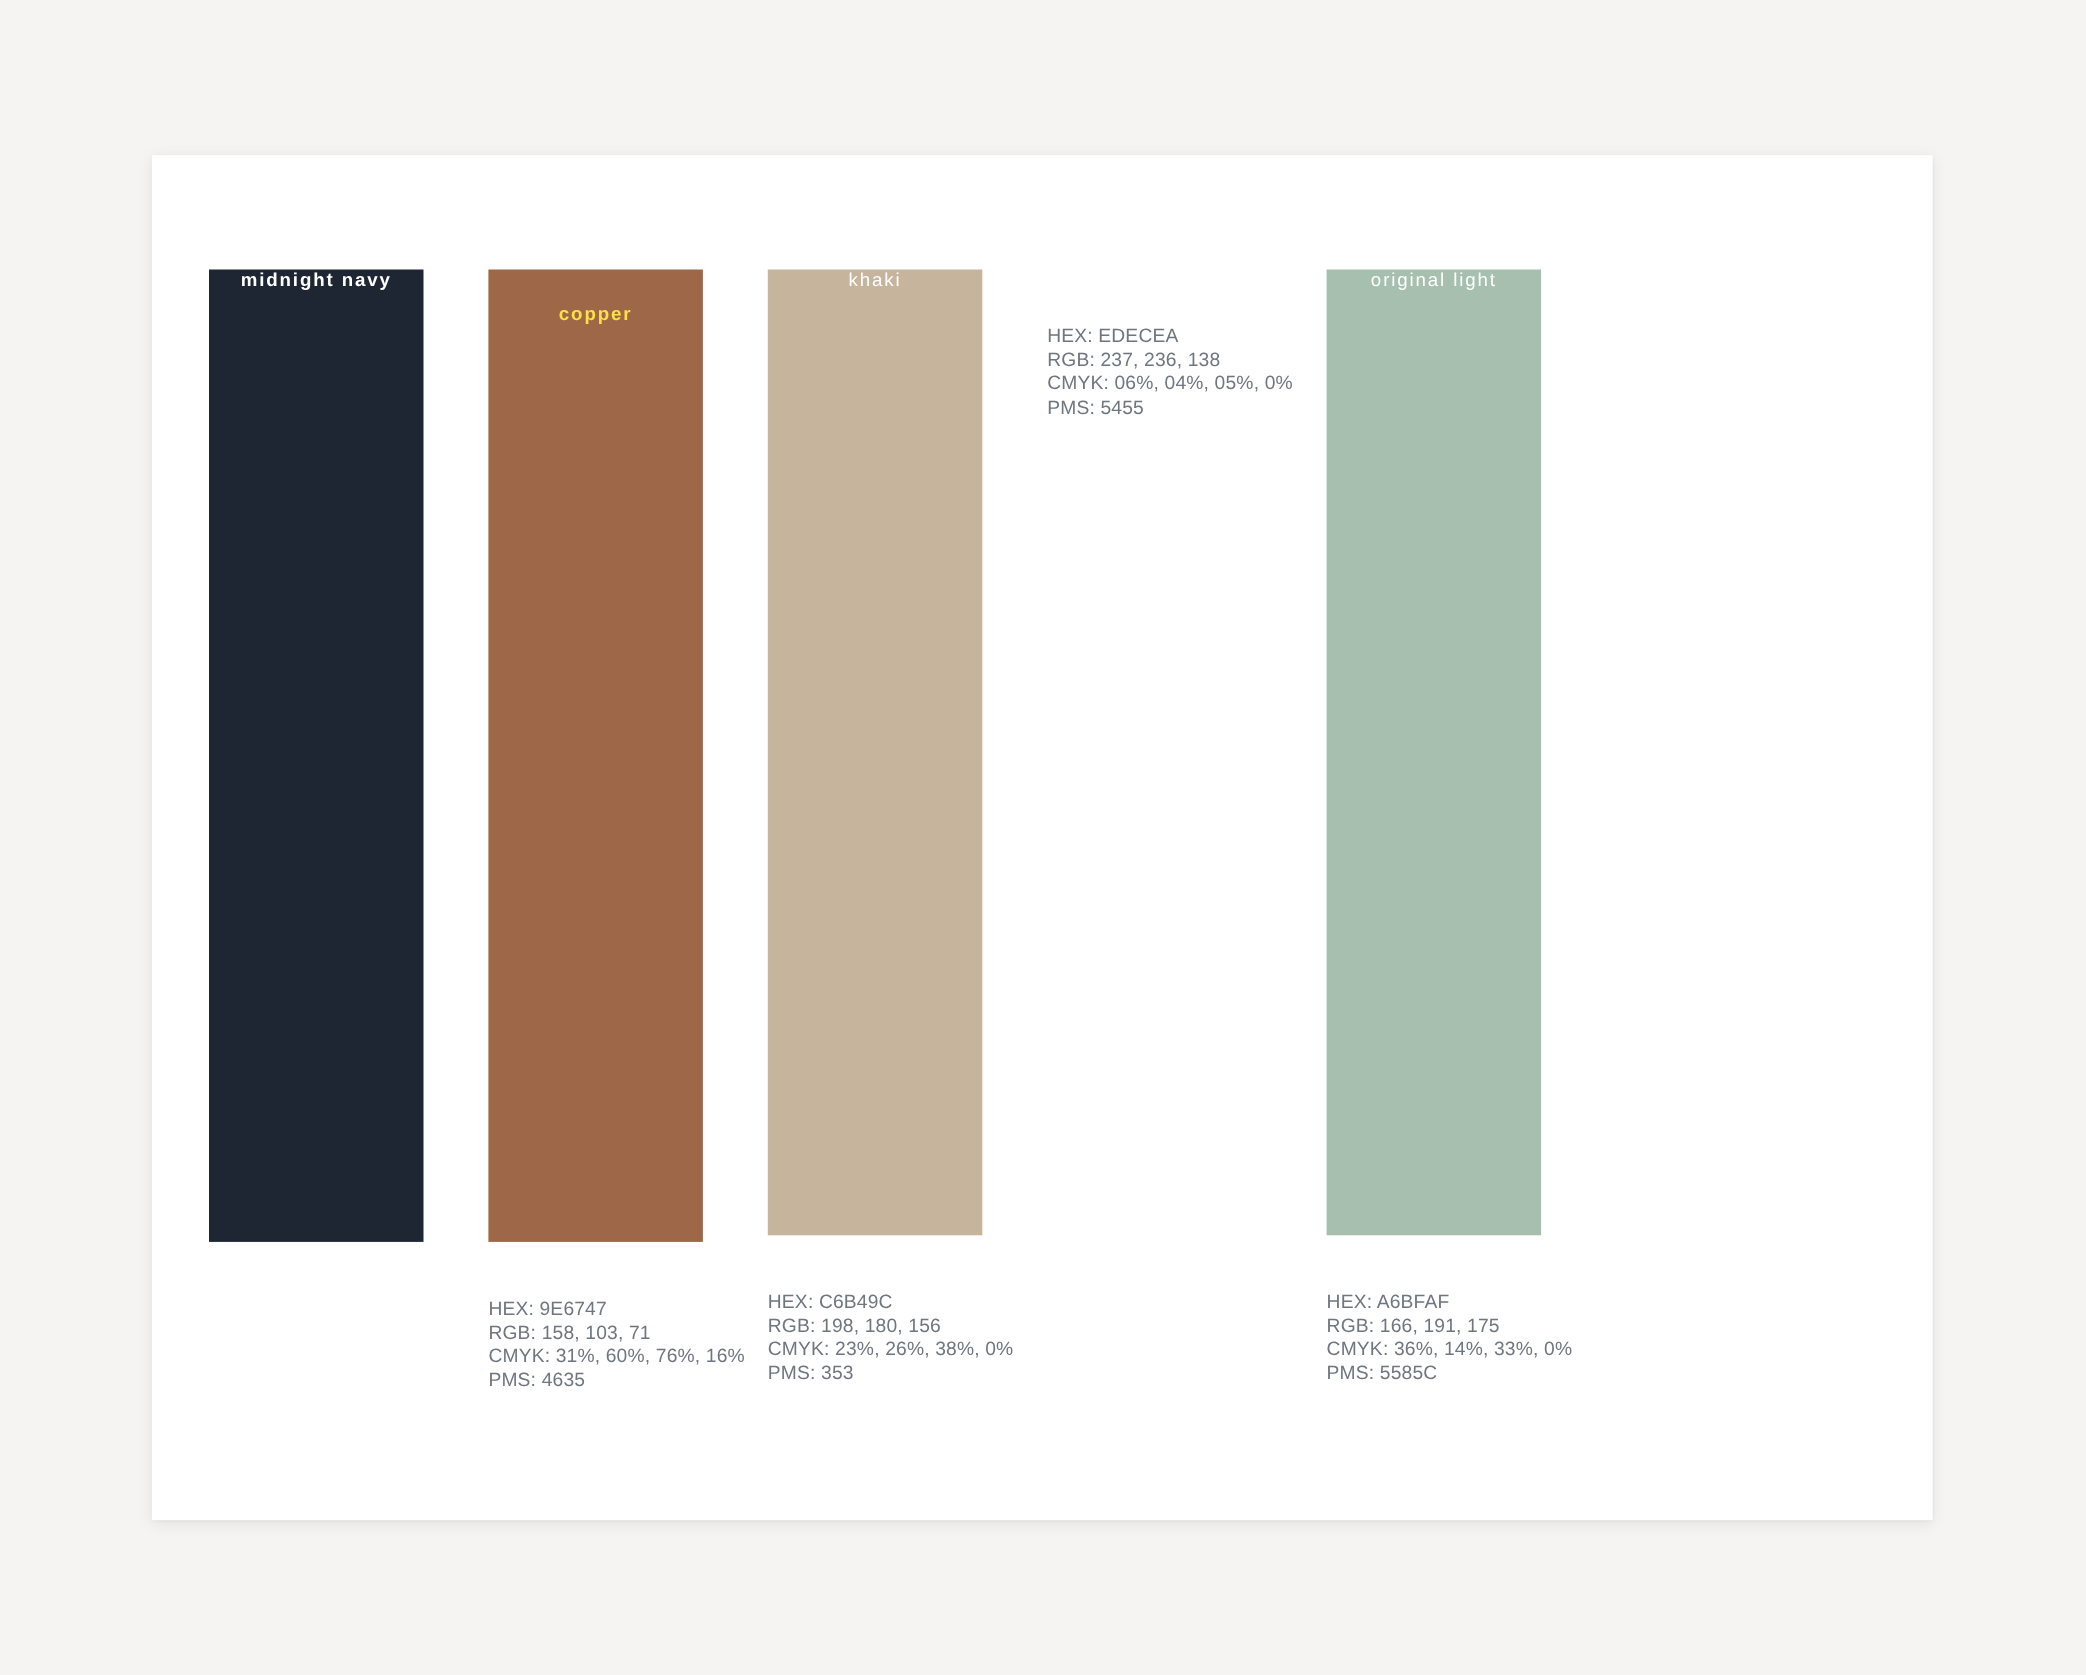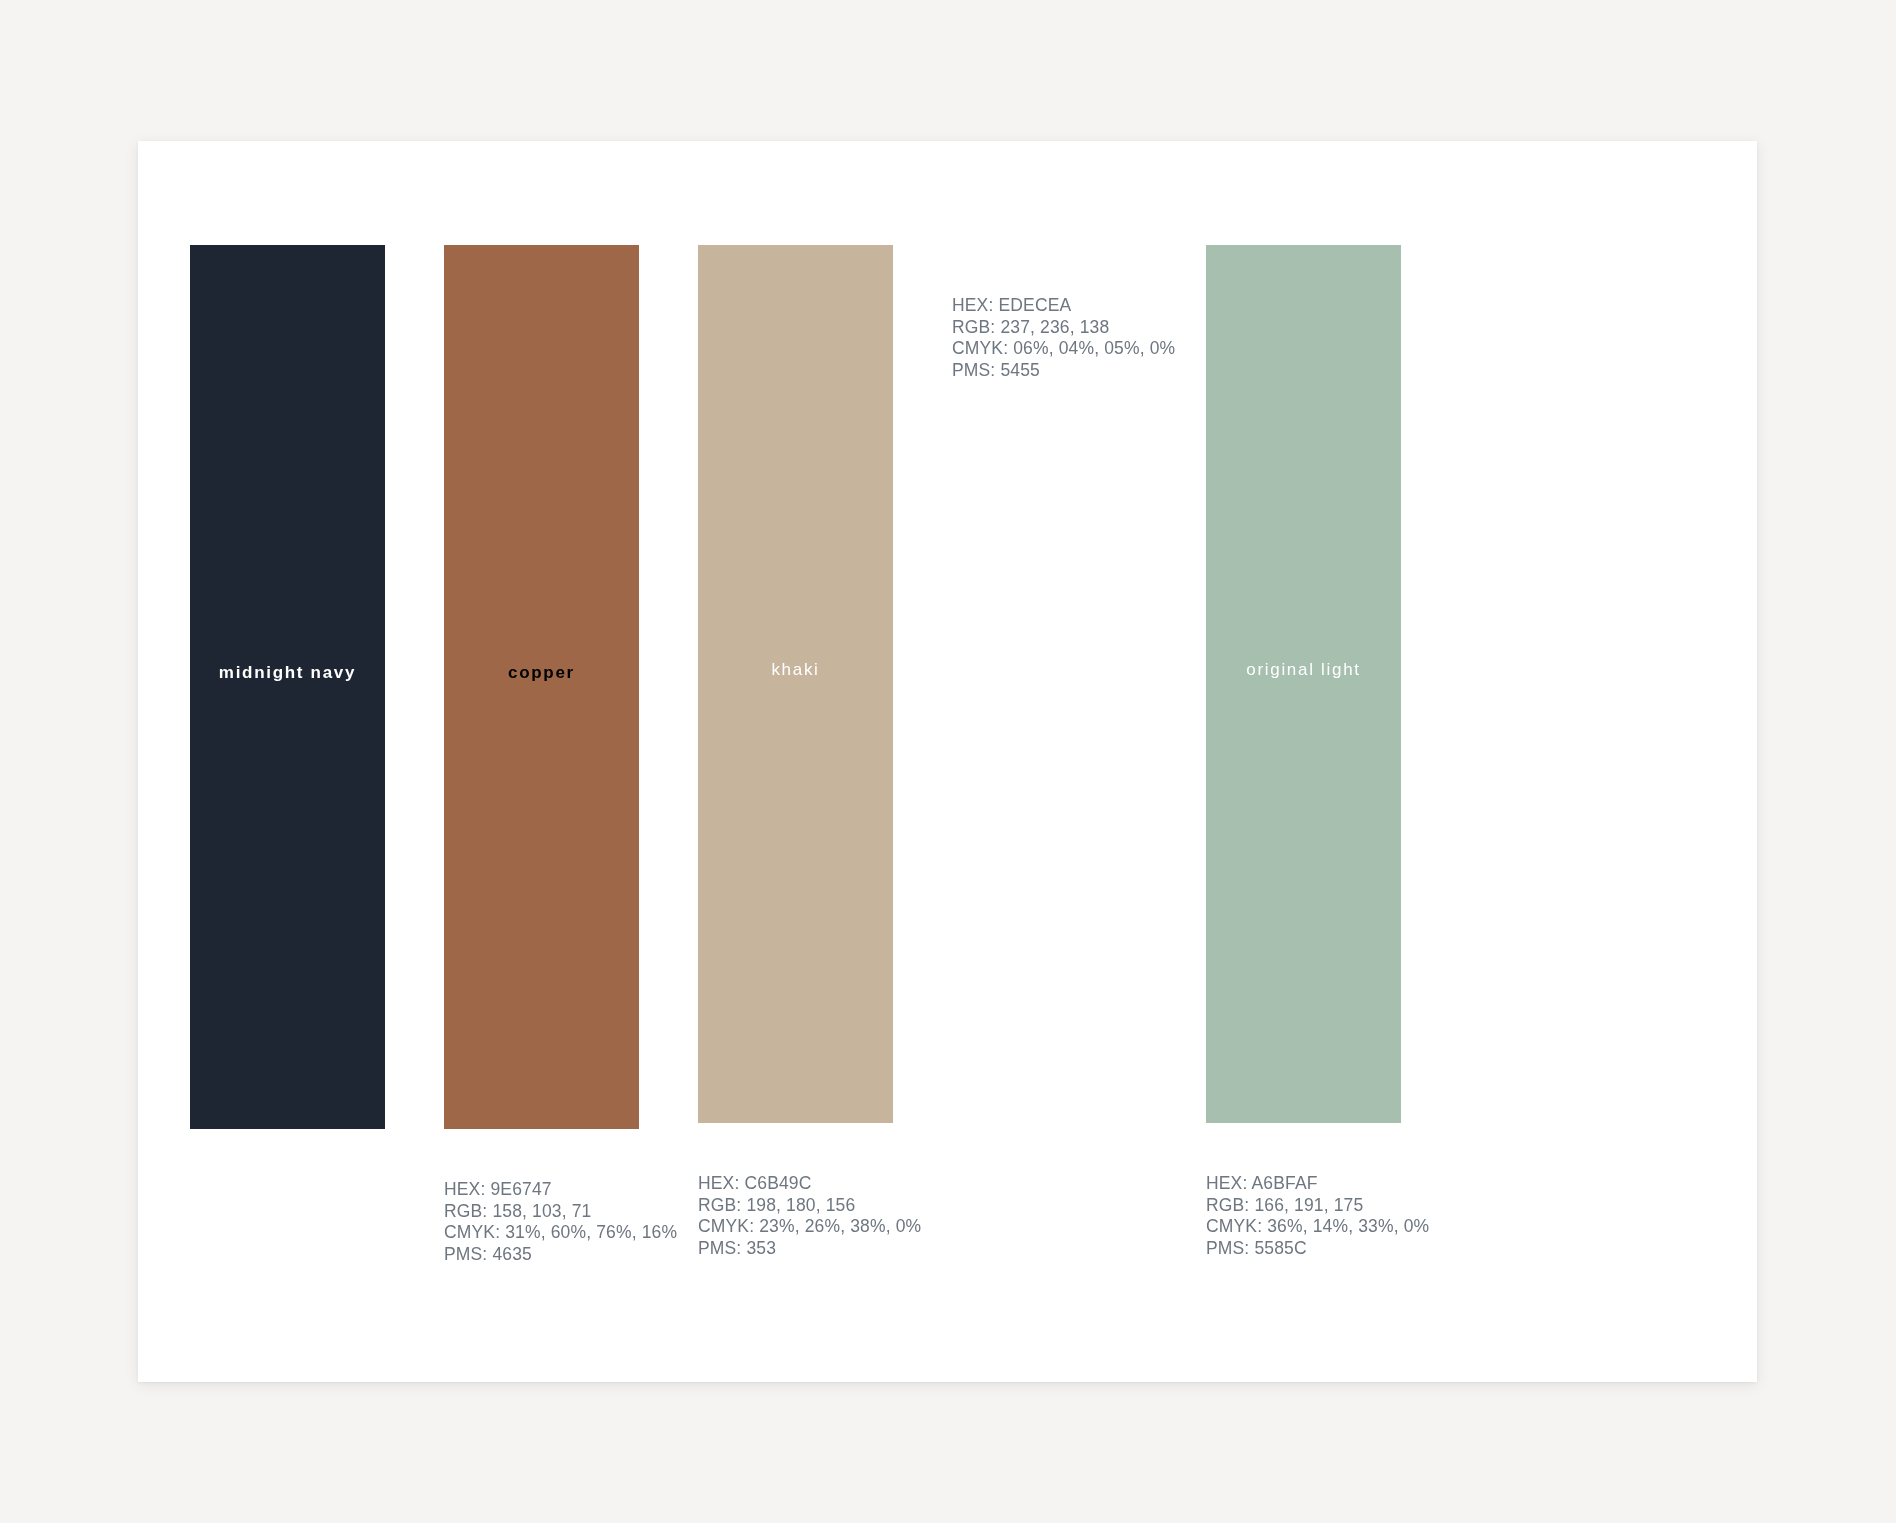--- a/index.html
+++ b/index.html
@@ -35,21 +35,21 @@
   .swatch-column {
     position: absolute;
     top: 104px;
     width: 195px;
   }
 
   .swatch-block {
     position: relative;
     width: 100%;
     display: flex;
-    align-items: center;
+    align-items: flex-start;
     justify-content: center;
   }
 
   .swatch-label {
     font-size: 17px;
     font-weight: bold;
     letter-spacing: 1.7px;
     padding-bottom: 28px;
     white-space: nowrap;
     text-align: center;
@@ -73,21 +73,21 @@
 
 <div id="palette-card">
   <div id="swatch-row">
       <div class="swatch-column" style="left: 52px;">
         <div class="swatch-block" style="background: rgb(30, 38, 51); height: 884px;">
           <div class="swatch-label" style="color: rgb(255, 255, 255); font-weight: bold;">midnight navy</div>
         </div>
       </div>
       <div class="swatch-column" style="left: 306px;">
         <div class="swatch-block" style="background: rgb(158, 103, 71); height: 884px;">
-          <div class="swatch-label" style="color: #000000; font-weight: bold;">copper</div>
+          <div class="swatch-label" style="color: #fde047; font-weight: bold; margin-top: 31px;">copper</div>
         </div>
         <div class="swatch-specs">
           <div>HEX: 9E6747</div>
           <div>RGB: 158, 103, 71</div>
           <div>CMYK: 31%, 60%, 76%, 16%</div>
           <div>PMS: 4635</div>
         </div>
       </div>
       <div class="swatch-column" style="left: 560px;">
         <div class="swatch-block" style="background: rgb(198, 180, 156); height: 878px;">

